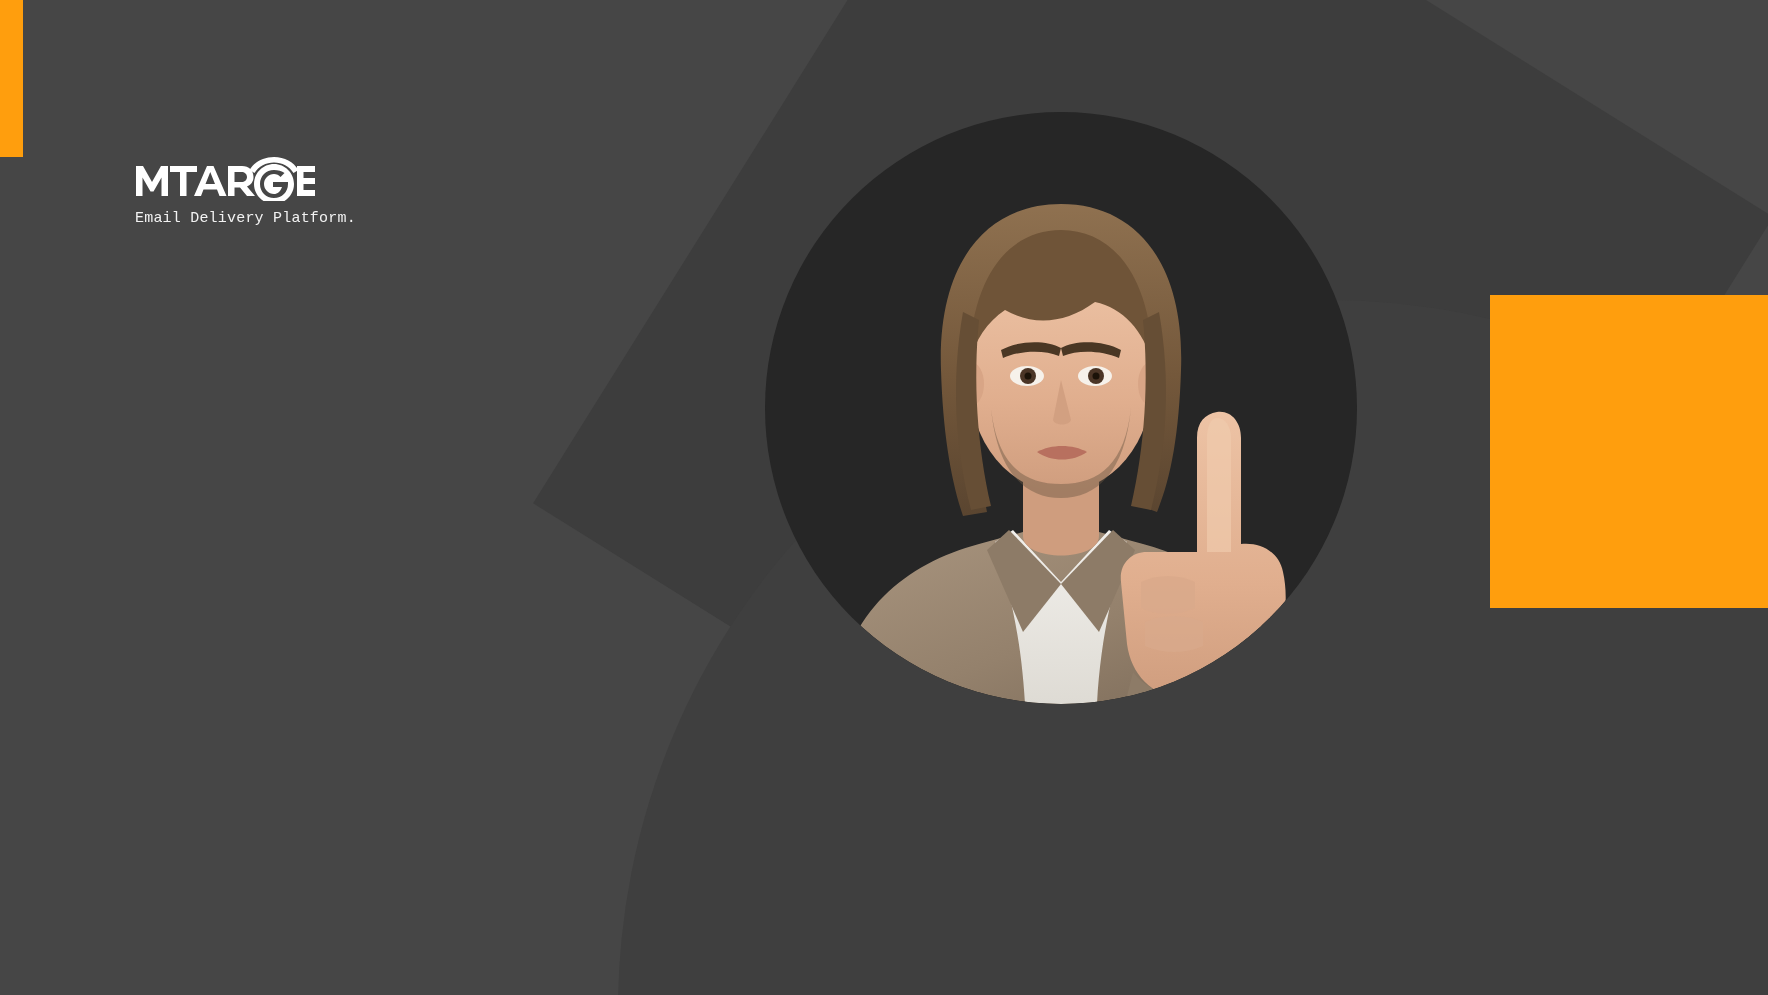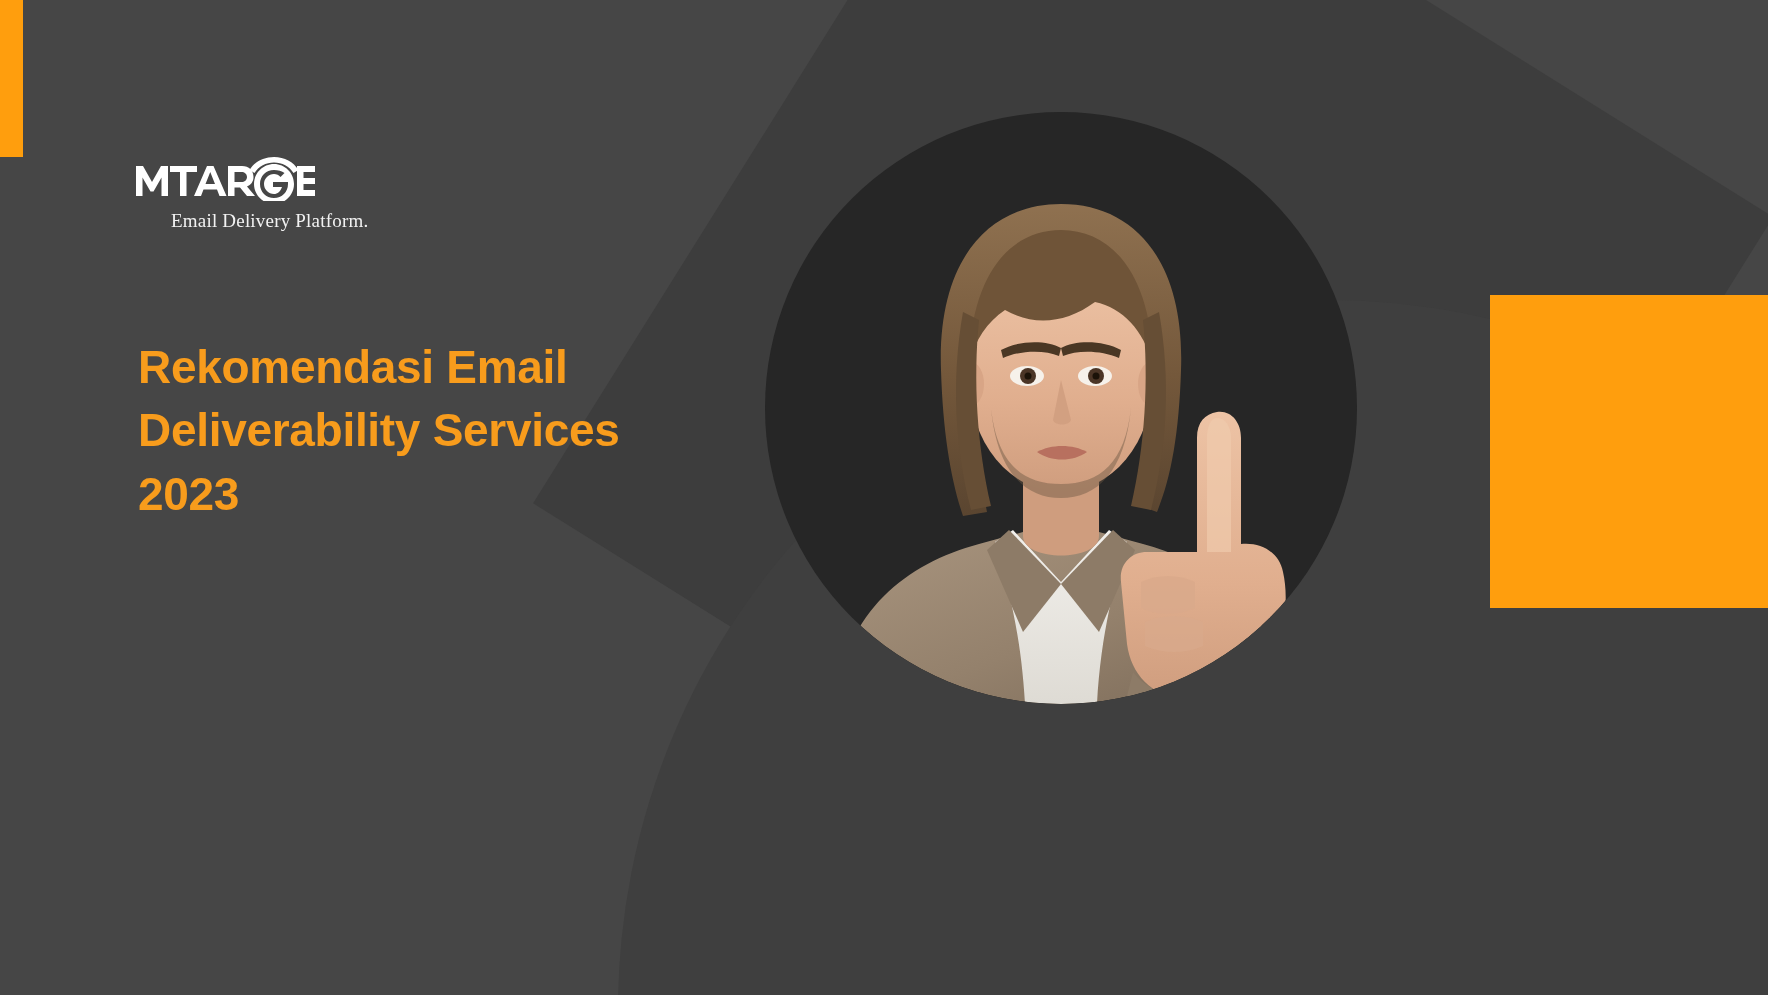--- a/index.html
+++ b/index.html
@@ -84,25 +84,24 @@
     left: 135px;
     top: 155px;
   }
   .logo-mark {
     display: block;
   }
   .logo-tagline {
     display: block;
     margin-top: 9px;
     color: #f2f2f2;
-    font-size: 19px;
+    font-size: 15px;
     font-weight: 400;
     letter-spacing: 0.2px;
-    font-family: Liberation Serif, serif;
-    margin-left: 36px;
+    font-family: Liberation Mono, monospace;
   }
 
   
   .headline {
     position: absolute;
     left: 138px;
     top: 336px;
     width: 640px;
     margin: 0;
     color: #f89c1c;
@@ -220,19 +219,14 @@
         <path d="M278 4 C299 4 317 14 327 30 L317 36 C309 23 294 15 278 15 C262 15 247 23 239 36 L229 30 C239 14 257 4 278 4 Z"></path>
 
         <path d="M324 22 L324 82 L365 82 L365 70 L337 70 L337 58 L361 58 L361 46 L337 46 L337 34 L365 34 L365 22 Z"></path>
 
         <path d="M330 22 L330 22 Z"></path>
       </g>
     </svg>
     <span class="logo-tagline">Email Delivery Platform.</span>
   </div>
 
-  <h1 class="headline">
-    <span>Rekomendasi Email</span><br>
-    <span>Deliverability Services</span><br>
-    <span>2023</span>
-  </h1>
 
 </div>
 
 </body></html>

